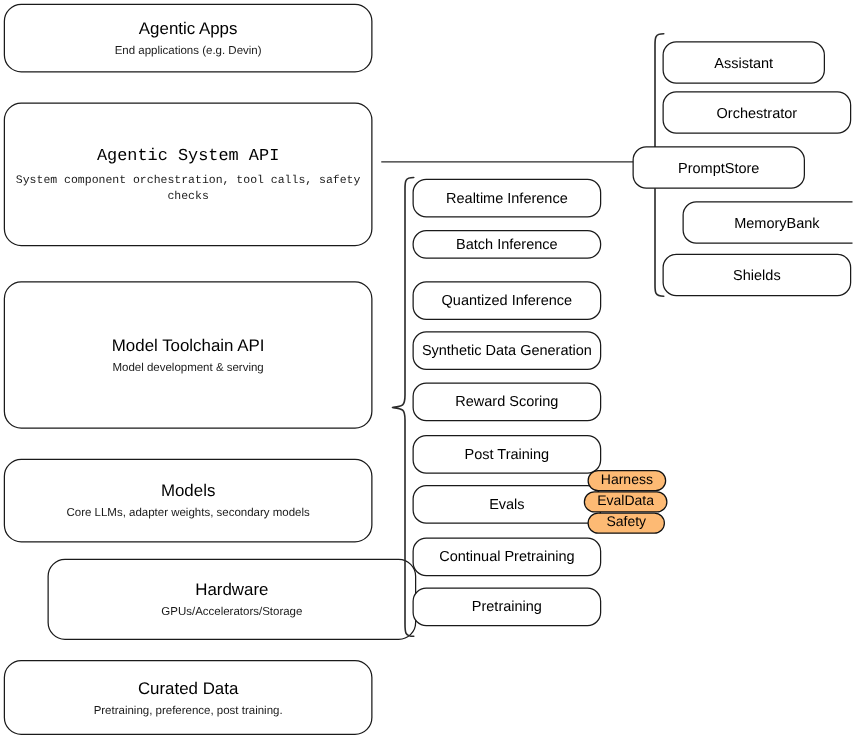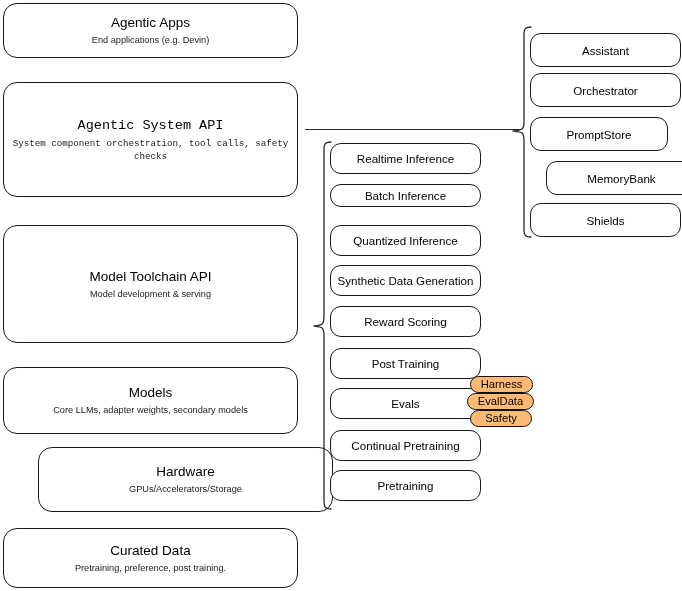--- a/index.html
+++ b/index.html
@@ -128,27 +128,27 @@
     <div class="stack-sub">Pretraining, preference, post training.</div>
   </div>
 
   <div class="hline" style="left:305px; top:129px; width:215px;"></div>
 
   <svg class="brace" style="left:511px; top:26px;" width="22" height="222" viewBox="0 0 22 222">
     <path d="M20 1 C13 1, 13 4, 13 10 L13 96 C13 104, 11 104, 2 105
              C11 106, 13 106, 13 114 L13 202 C13 208, 13 211, 20 211"></path>
   </svg>
 
-  <div class="box cap" style="left:530px; top:33px; width:151px; height:34px;">
+  <div class="box cap" style="left:530px; top:33px; width:130px; height:34px;">
     <span>Assistant</span>
   </div>
   <div class="box cap" style="left:530px; top:73px; width:151px; height:34px;">
     <span>Orchestrator</span>
   </div>
-  <div class="box cap" style="left:530px; top:117px; width:138px; height:34px;">
+  <div class="box cap" style="left:506px; top:117px; width:138px; height:34px;">
     <span>PromptStore</span>
   </div>
   <div class="box cap" style="left:530px; top:161px; width:151px; height:34px;margin-left:16px;">
     <span>MemoryBank</span>
   </div>
   <div class="box cap" style="left:530px; top:203px; width:151px; height:34px;">
     <span>Shields</span>
   </div>
 
   <svg class="brace" style="left:313px; top:141px;" width="20" height="378" viewBox="0 0 20 378">

